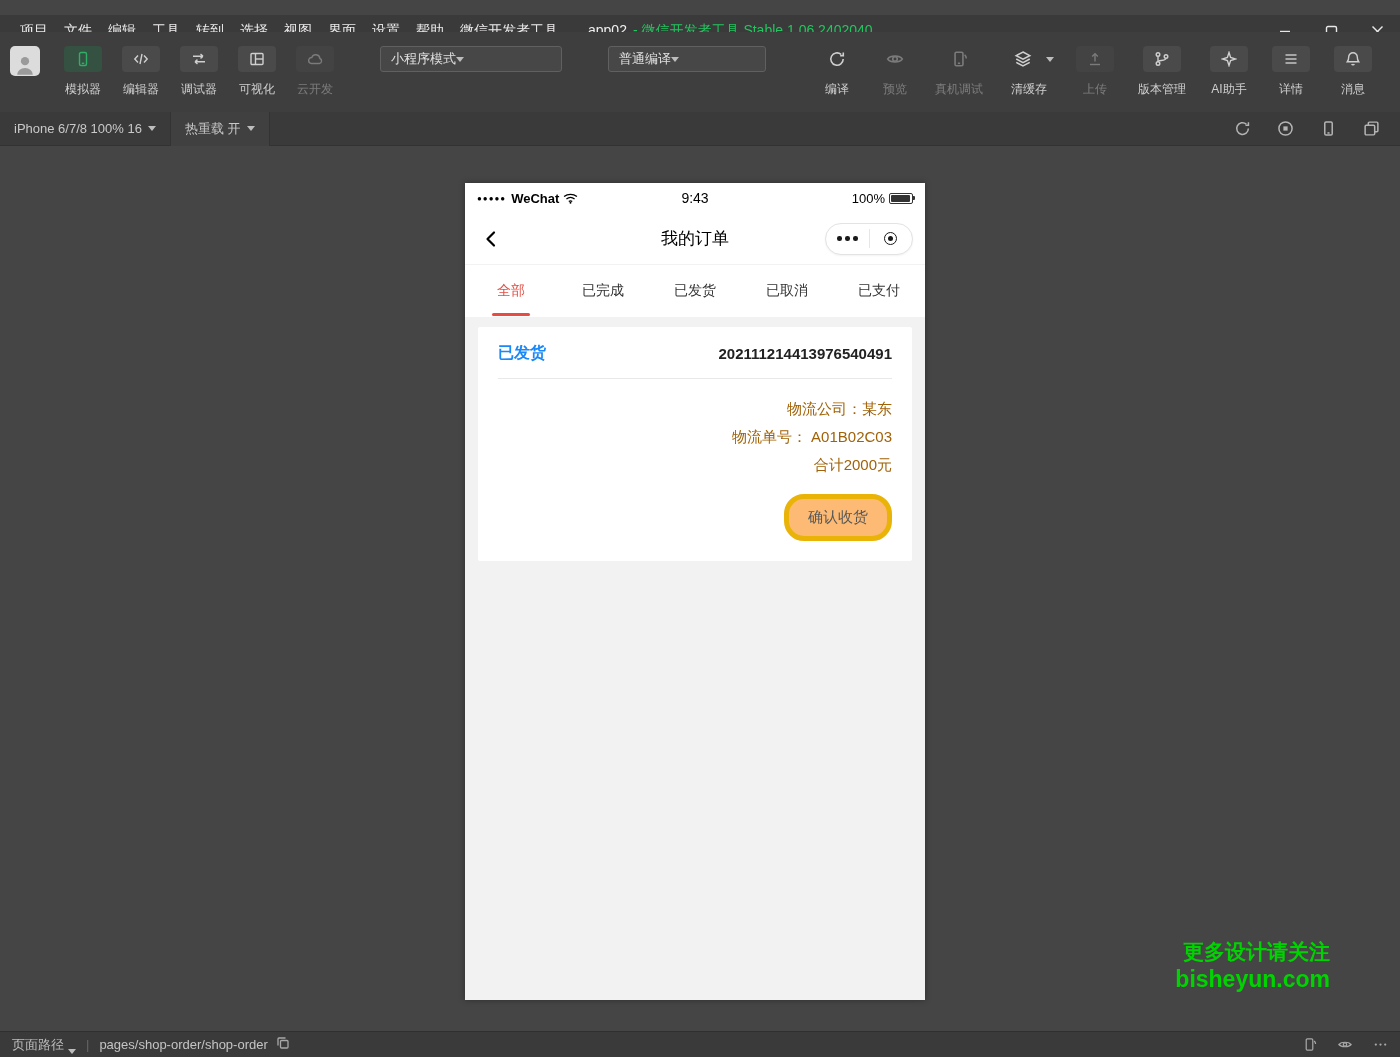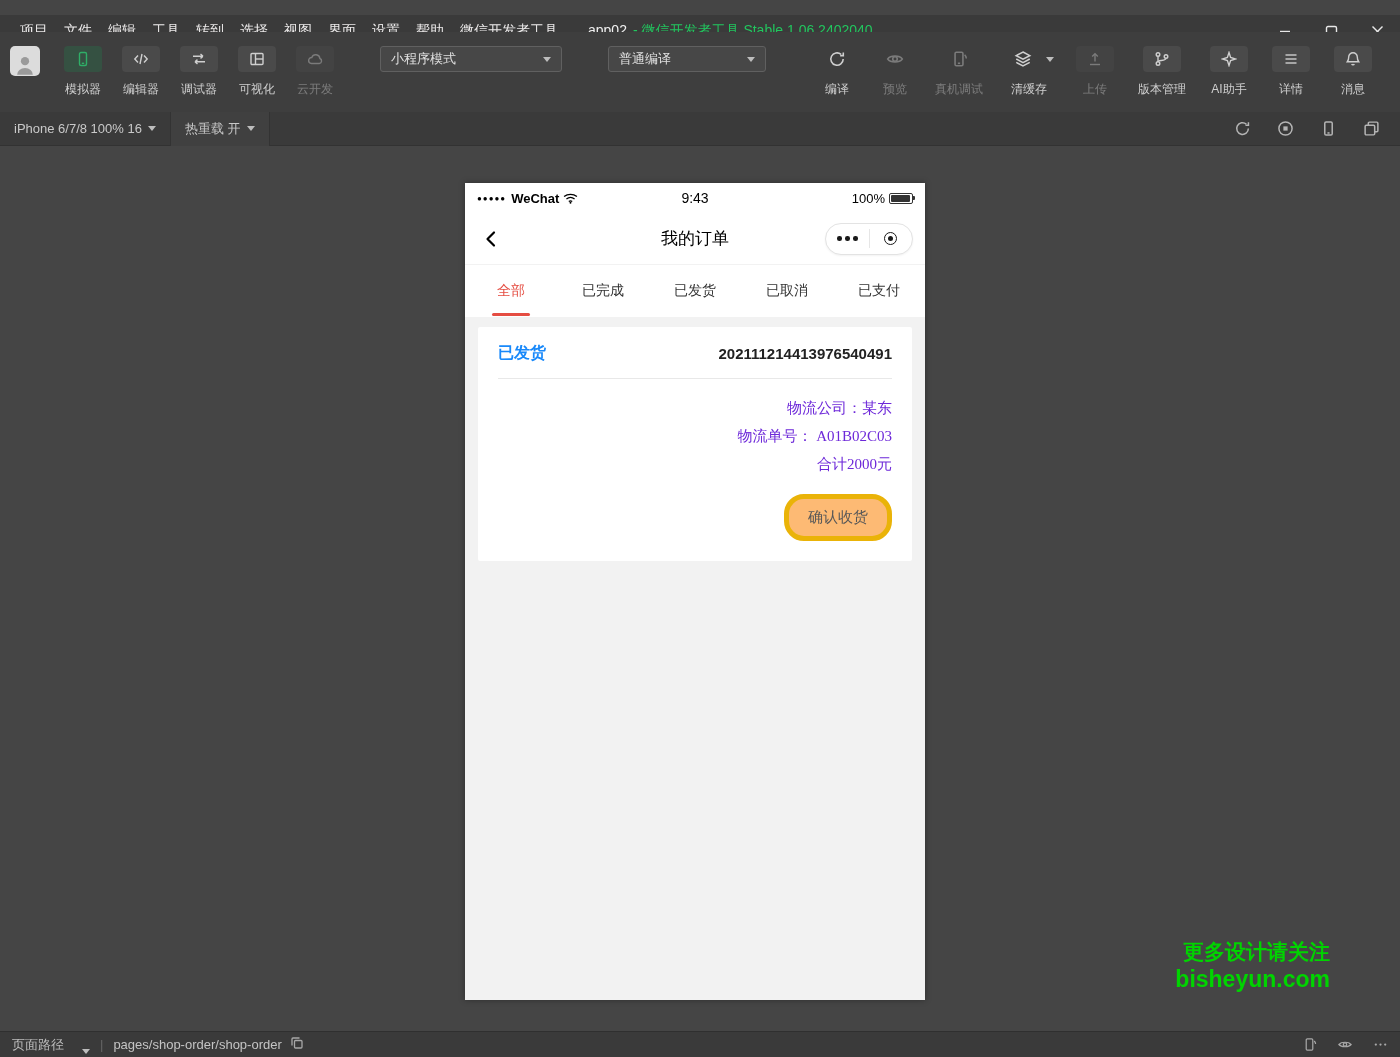--- a/index.html
+++ b/index.html
@@ -31,21 +31,21 @@
   .tool .ibox { width:38px; height:26px; border-radius:4px; background:#4a4a4a; display:flex; align-items:center; justify-content:center; }
   .tool .ibox.bare { background:transparent; }
   .tool .ibox.green { background:rgba(7,193,96,.15); }
   .tool .tlabel { margin-top:9px; font-size:12px; color:#cfcfcf; white-space:nowrap; }
   .tool.dim { opacity:.42; }
   .tool svg { stroke:#cfcfcf; fill:none; stroke-width:1.4; }
   .tool .green svg { stroke:#2fae67; }
   .avatar { width:30px; height:30px; border-radius:5px; background:#dcdcdc; display:flex; align-items:flex-end; justify-content:center; overflow:hidden; margin-right:14px; }
   .select {
     height:26px; background:#474747; border:1px solid #606060; border-radius:3px;
-    display:flex; align-items:center; justify-content:space-between;
+    display:flex; align-items:center; 
     padding:0 10px; font-size:13px; color:#e0e0e0; cursor:pointer;
   }
   .sel-mode { width:182px; margin-left:36px; }
   .sel-compile { width:158px; margin-left:46px; }
   .caret { width:0; height:0; border-left:4px solid transparent; border-right:4px solid transparent; border-top:5px solid #bdbdbd; display:inline-block; }
   .tool-group-center { display:flex; margin-left:42px; }
   .with-caret { display:flex; align-items:center; gap:4px; }
   .right-cluster { margin-left:auto; display:flex; }
   .right-cluster .tool { width:62px; }
   
@@ -95,34 +95,34 @@
   .p-content { flex:1; background:#f2f2f2; padding-top:10px; overflow:hidden; }
   .order-card { margin:0 13px; background:#fff; border-radius:2px; padding:16px 20px 20px; }
   .oc-head { display:flex; align-items:center; justify-content:space-between; }
   .oc-status { color:#1989fa; font-size:16px; font-weight:bold; }
   .oc-no { color:#222; font-size:15px; font-weight:bold; }
   .oc-divider { height:1px; background:#e8e8e8; margin:14px 0 16px; }
   .oc-product { display:flex; gap:16px; }
   .oc-img { width:90px; height:90px; border:1px solid #e2e2e2; border-radius:4px; display:flex; align-items:center; justify-content:center; background:#fff; flex:none; }
   .oc-ptext { flex:1; font-size:15px; color:#333; line-height:1.85; }
   .oc-pname { margin-bottom:2px; }
-  .oc-info { text-align:right; font-size:15px; color:#6d28d9; line-height:1.85; margin-top:16px;font-family:Liberation Serif, serif; }
+  .oc-info { text-align:right; font-size:15px; color:#a16207; line-height:1.85; margin-top:16px; }
   .oc-btn-row { text-align:right; margin-top:16px; }
   .confirm-btn {
     display:inline-block; padding:9px 19px; font-size:15px; color:#585858;
     border:5px solid #eab308; border-radius:20px; background:#fdba74; cursor:pointer;
     font-family:Liberation Sans, sans-serif;
   }
   
   .bottombar {
     position:absolute; left:0; right:0; bottom:0; height:26px;
     background:#3a3a3a; border-top:1px solid #2f2f2f;
     display:flex; align-items:center; padding:0 12px; font-size:13px; color:#bdbdbd;
   }
-  .bb-item { display:flex; align-items:flex-end; gap:18px; cursor:pointer; }
+  .bb-item { display:flex; align-items:flex-end; gap:4px; cursor:pointer; }
   .bb-sep { color:#666; margin:0 10px; }
   .bb-path { color:#c4c4c4; }
   .bb-icons { margin-left:auto; display:flex; gap:20px; align-items:center; }
   .bb-icons svg { stroke:#a8a8a8; fill:none; stroke-width:1.3; cursor:pointer; }
   .copy-icon svg { stroke:#a8a8a8; fill:none; stroke-width:1.3; }
   
   .watermark { position:absolute; right:70px; bottom:36px; text-align:right; font-weight:bold; line-height:1.3; }
   .watermark .l1 { color:#00d400; font-size:21px; }
   .watermark .l2 { color:#00d400; font-size:23px; }
 </style>

